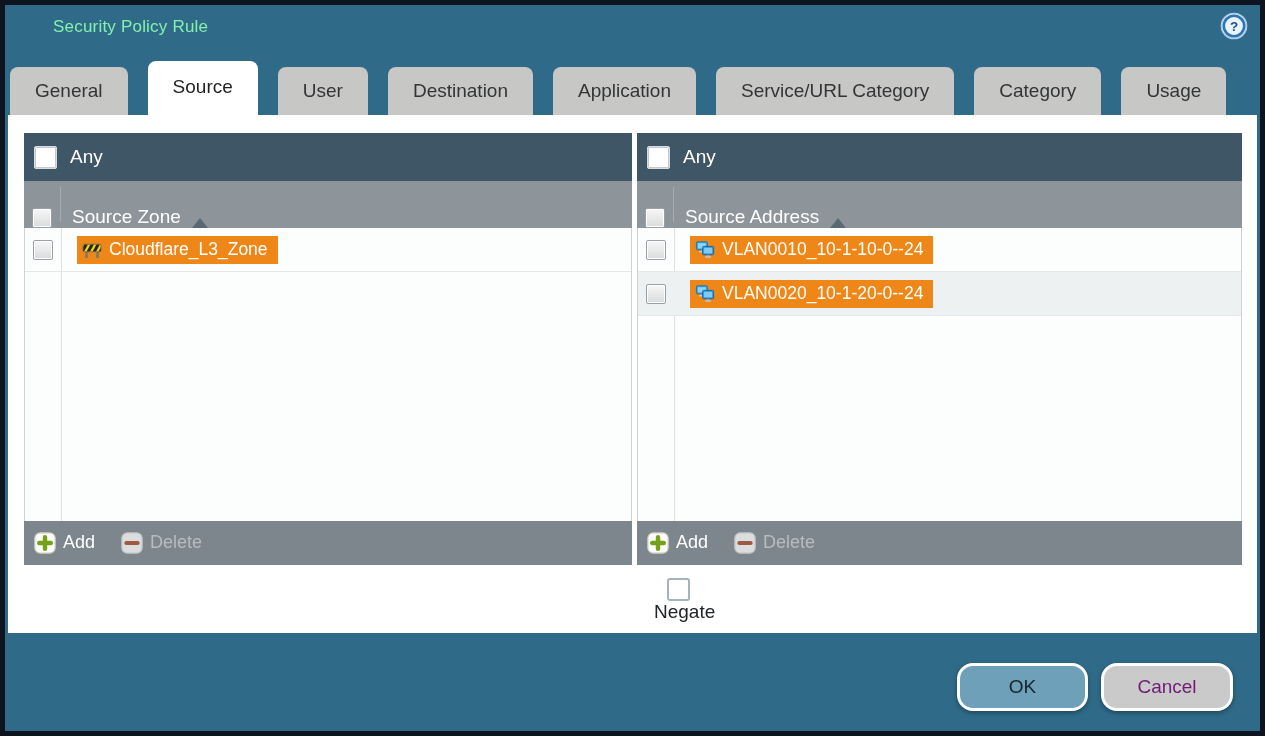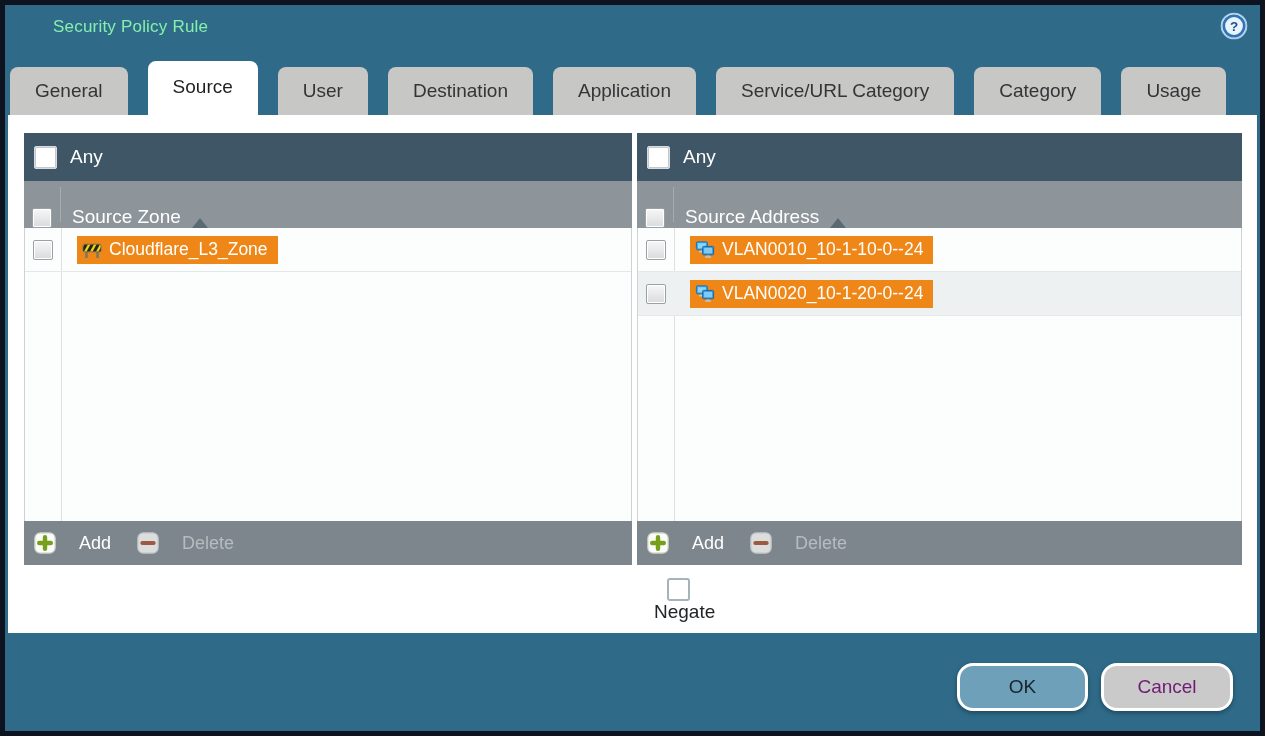--- a/index.html
+++ b/index.html
@@ -82,21 +82,21 @@
   .row {
     height:44px; display:flex; align-items:center;
     border-bottom:1px solid #e4e8e9; position:relative;
   }
   .row.alt { background:#edf1f2; }
   .p-footer {
     height:44px; background:#7d868d;
     display:flex; align-items:center; padding-left:10px;
     color:#fff; font-size:18px;
   }
-  .toolbtn { display:flex; align-items:center; cursor:pointer;gap:16px; }
+  .toolbtn { display:flex; align-items:flex-start; cursor:pointer; }
   .toolbtn svg { margin-right:7px; }
   .toolbtn.disabled { cursor:default; }
   .toolbtn.disabled .tb-label { color:#b6bcc0; }
   .toolbtn + .toolbtn { margin-left:26px; }
 
   
   .cb {
     border-radius:2px; cursor:pointer; flex:none;
   }
   .cb.any {

